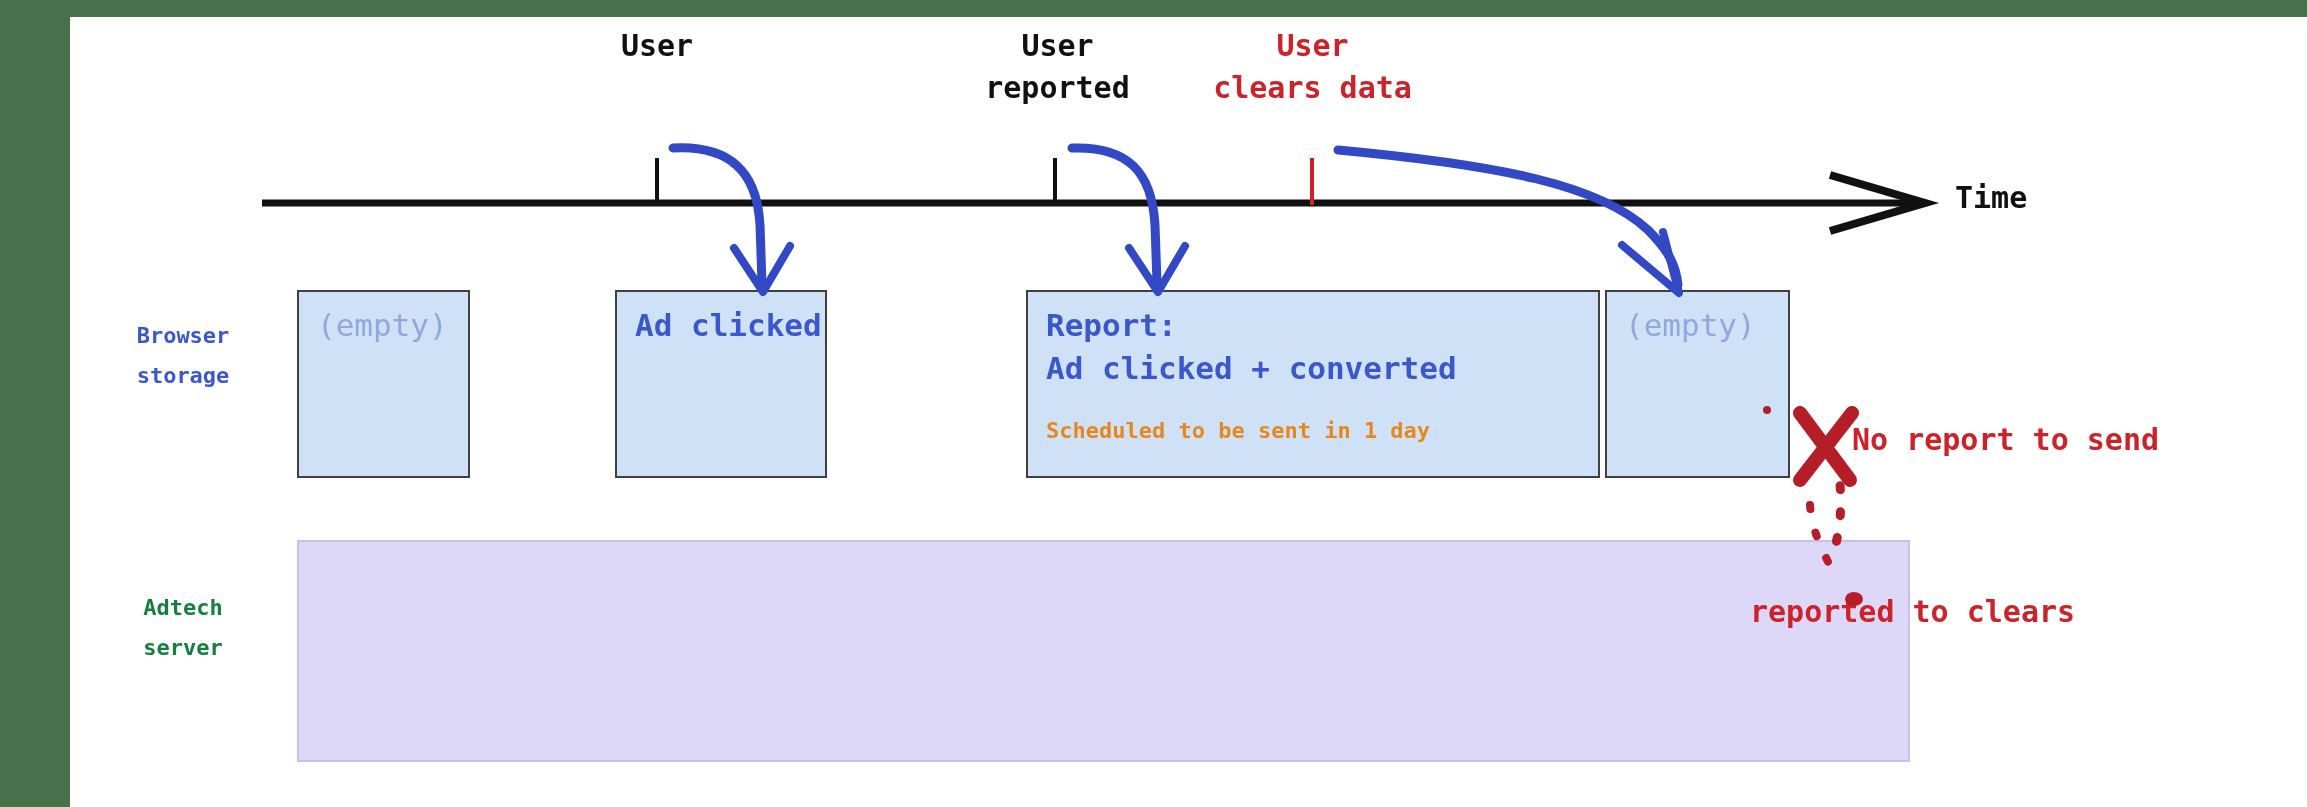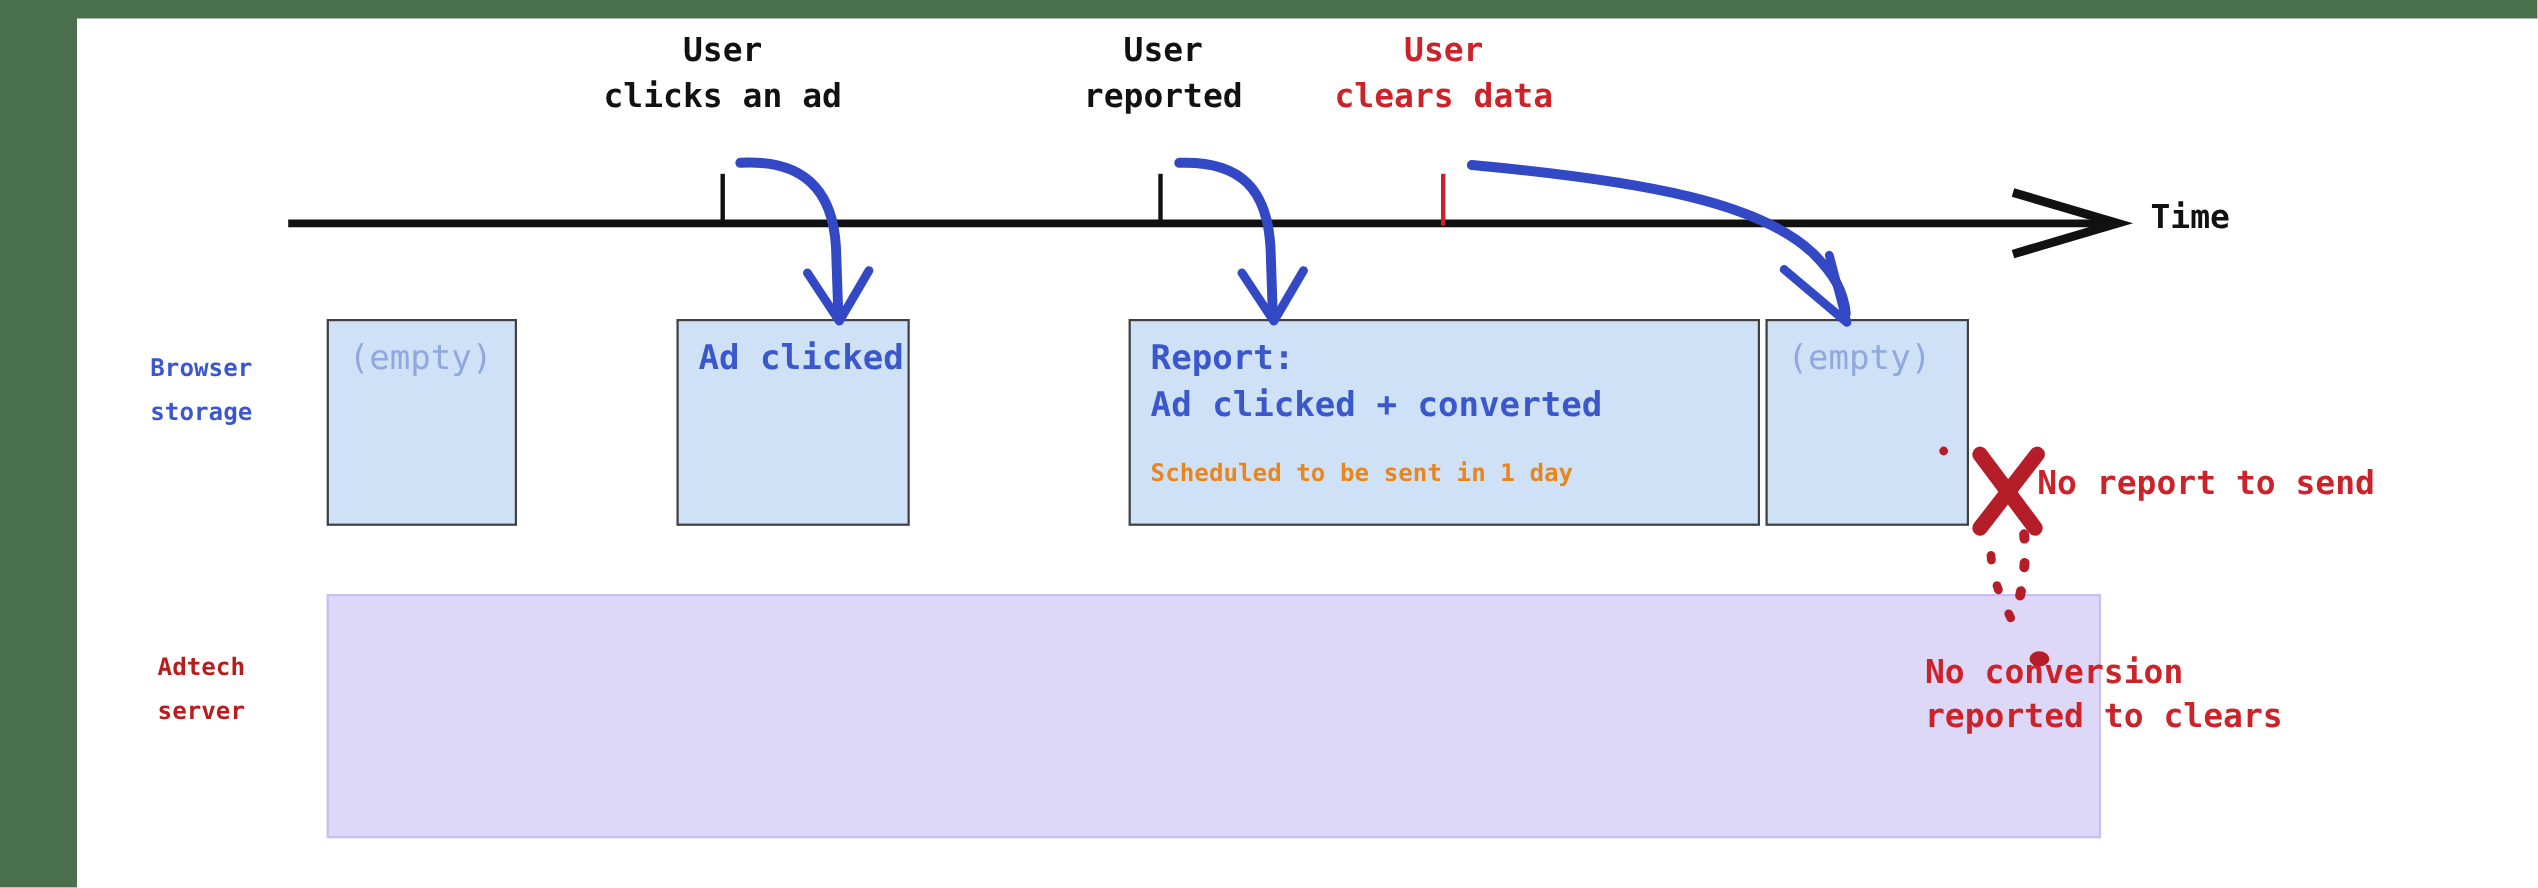--- a/index.html
+++ b/index.html
@@ -72,21 +72,21 @@
     text-align: center;
     font-family: "DejaVu Sans Mono", "Liberation Mono", monospace;
     font-weight: bold;
     font-size: 22px;
     line-height: 40px;
     white-space: nowrap;
   }
   .row-label .l1 { display:block; }
   .row-label .l2 { display:block; }
   .row-browser { color: #3a57cc; left: 78px; top: 316px; width: 210px; }
-  .row-adtech  { color: #b91c1c; left: 78px; top: 588px; width: 210px; }
+  .row-adtech  { color: #15803d; left: 78px; top: 588px; width: 210px; }
 
   
   .store-box {
     position: absolute;
     background: #cfe1f7;
     border: 2px solid #404040;
     box-sizing: border-box;
     padding: 12px 16px 0 18px;
   }
   .store-text {
@@ -136,21 +136,20 @@
 <body>
 
 <div id="root">
 
   <div class="green-strip"></div>
   <div class="green-top"></div>
   <div class="canvas"></div>
 
   <div class="evt-label evt-black" style="left:527px; top:25px; width:260px;">
     <span class="l1">User</span>
-    <span class="l2">clicks an ad</span>
   </div>
 
   <div class="evt-label evt-black" style="left:935px; top:25px; width:245px;">
     <span class="l1">User</span>
     <span class="l2">reported</span>
   </div>
 
   <div class="evt-label evt-red" style="left:1190px; top:25px; width:245px;">
     <span class="l1">User</span>
     <span class="l2">clears data</span>
@@ -184,21 +183,20 @@
   <div class="store-box" style="left:1605px; top:290px; width:185px; height:188px;">
     <div class="store-text empty">(empty)</div>
   </div>
 
   <div class="adtech-box"></div>
 
   <div class="red-note note-no-report">
     <span class="l1">No report to send</span>
   </div>
   <div class="red-note note-no-conv">
-    <span class="l1">No conversion</span>
     <span class="l2">reported to clears</span>
   </div>
 
   <svg class="overlay" viewBox="0 0 2307 807">
 
     <line x1="262" y1="203" x2="1915" y2="203" stroke="#111111" stroke-width="7"></line>
 
     <polyline points="1830,175 1925,203 1830,231" fill="none" stroke="#111111" stroke-width="8" stroke-linecap="butt" stroke-linejoin="miter"></polyline>
 
     <line x1="657" y1="158" x2="657" y2="203" stroke="#111111" stroke-width="4"></line>

